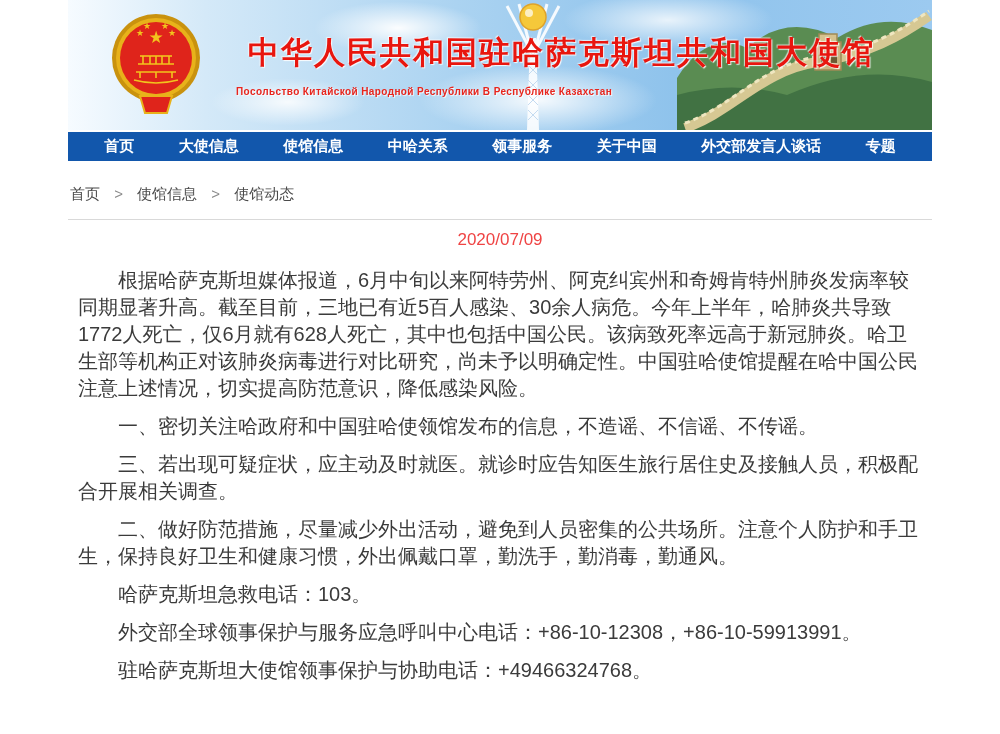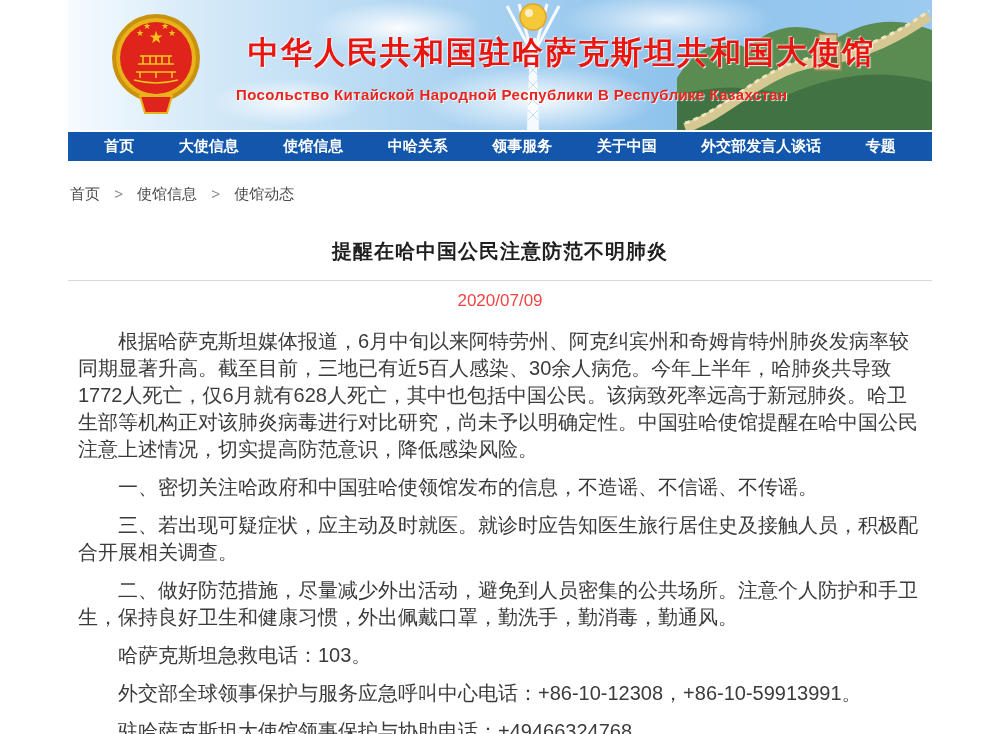--- a/index.html
+++ b/index.html
@@ -31,21 +31,21 @@
   .banner-title {
     margin: 12px;
     font-size: 31px;
     font-weight: bold;
     letter-spacing: 2px;
     color: #e8160f;
     text-shadow: 1px 1px 1px rgba(255,255,255,.9), -1px -1px 1px rgba(255,255,255,.7);
   }
   .banner-subtitle {
     margin-top: 11px;
-    font-size: 15px;
+    font-size: 10px;
     font-weight: bold;
     letter-spacing: .4px;
     color: #e8251d;
     text-shadow: 1px 1px 1px rgba(255,255,255,.9);
   }
 
   
   .nav {
     height: 29px;
     background: #1257ac;
@@ -159,21 +159,20 @@
 
   <div class="breadcrumb">
     <a href="#">首页</a>
     <span class="sep">&gt;</span>
     <a href="#">使馆信息</a>
     <span class="sep">&gt;</span>
     <a href="#">使馆动态</a>
   </div>
 
   <main>
-    <h2 class="article-title">提醒在哈中国公民注意防范不明肺炎</h2>
     <hr class="divider">
     <div class="article-date">2020/07/09</div>
     <div class="content">
       <p>根据哈萨克斯坦媒体报道，6月中旬以来阿特劳州、阿克纠宾州和奇姆肯特州肺炎发病率较同期显著升高。截至目前，三地已有近5百人感染、30余人病危。今年上半年，哈肺炎共导致1772人死亡，仅6月就有628人死亡，其中也包括中国公民。该病致死率远高于新冠肺炎。哈卫生部等机构正对该肺炎病毒进行对比研究，尚未予以明确定性。中国驻哈使馆提醒在哈中国公民注意上述情况，切实提高防范意识，降低感染风险。</p>
       <p>一、密切关注哈政府和中国驻哈使领馆发布的信息，不造谣、不信谣、不传谣。</p>
       <p>三、若出现可疑症状，应主动及时就医。就诊时应告知医生旅行居住史及接触人员，积极配合开展相关调查。</p>
       <p>二、做好防范措施，尽量减少外出活动，避免到人员密集的公共场所。注意个人防护和手卫生，保持良好卫生和健康习惯，外出佩戴口罩，勤洗手，勤消毒，勤通风。</p>
       <p>哈萨克斯坦急救电话：103。</p>
       <p>外交部全球领事保护与服务应急呼叫中心电话：+86-10-12308，+86-10-59913991。</p>
       <p>驻哈萨克斯坦大使馆领事保护与协助电话：+49466324768。</p>

